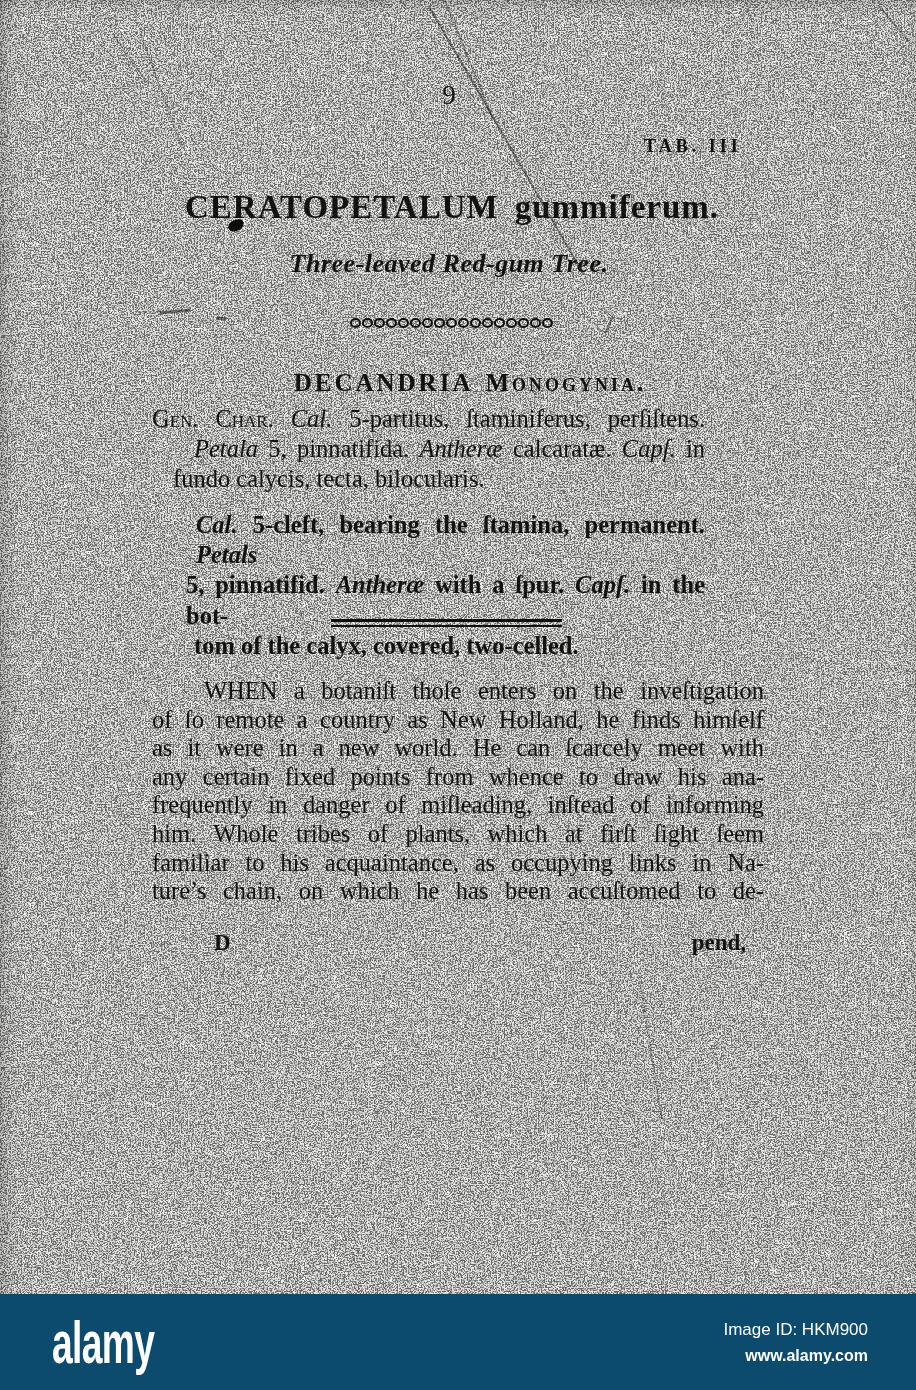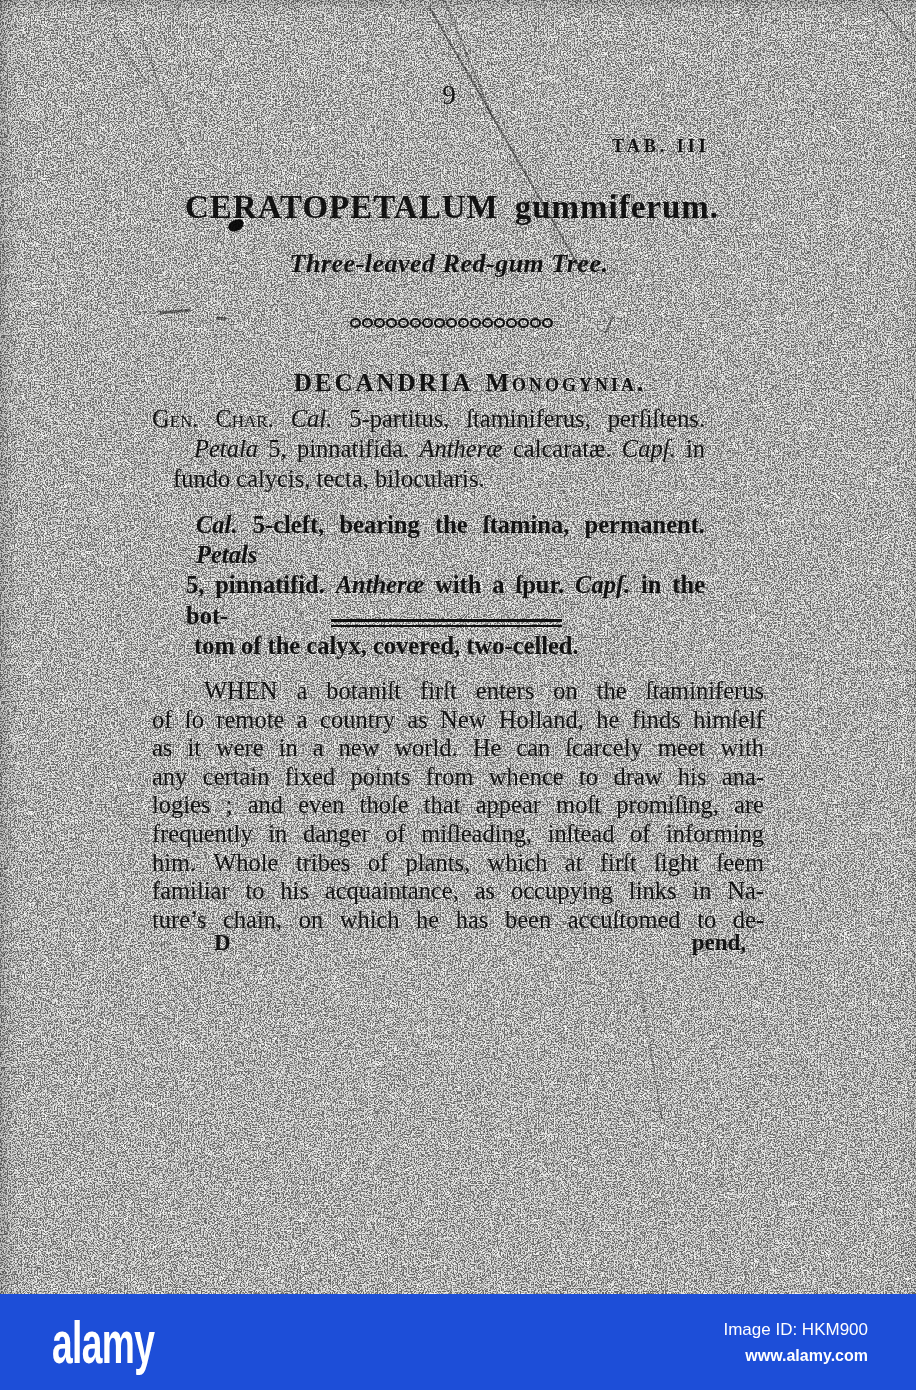--- a/index.html
+++ b/index.html
@@ -4,21 +4,21 @@
 <style>
   html,body{margin:0;padding:0;background:#e9e9e9;}
   .stage{
     position:relative;width:916px;height:1390px;overflow:hidden;
     background:#f8f8f6;color:#1c1c1c;
     font-family:"Liberation Serif","DejaVu Serif",serif;
     box-shadow:inset 14px 0 22px -14px rgba(0,0,0,.30), inset 0 12px 18px -12px rgba(0,0,0,.22), inset -8px 0 14px -10px rgba(0,0,0,.15);
   }
   .abs{position:absolute;}
   .pageno{top:80px;left:0;width:100%;text-align:center;font-size:27px;transform:translateX(-9px);}
-  .tabref{top:136px;left:612px;font-size:18px;font-weight:bold;letter-spacing:4px;}
+  .tabref{top:136px;left:644px;font-size:18px;font-weight:bold;letter-spacing:4px;}
   .title{top:189px;left:0;width:100%;text-align:center;font-size:33px;letter-spacing:1px;margin:0;font-weight:bold;transform:translateX(-6px);white-space:nowrap;}
   .title .species{margin-left:16px;}
   .subtitle{top:249px;left:0;width:100%;text-align:center;font-style:italic;font-size:26px;letter-spacing:.5px;transform:translateX(-9px);font-weight:600;}
   .ornament{top:318px;left:0;width:100%;display:flex;justify-content:center;align-items:center;transform:translateX(-7px);}
   .ring{width:7px;height:6px;border:2.5px solid #191919;border-radius:50%;margin:0 .5px;display:inline-block;}
   .classheading{top:369px;left:0;width:100%;text-align:center;font-size:25px;letter-spacing:3px;transform:translateX(12px);font-weight:600;}
   .classheading .so{margin-left:12px;}
   .sc{font-variant:small-caps;}
   .i{font-style:italic;}
   .charblock{left:152px;width:553px;font-size:24.5px;}
@@ -28,21 +28,21 @@
   .just{text-align:justify;text-align-last:justify;text-justify:inter-word;}
   .rule{top:619px;left:331px;width:231px;height:3px;border-top:3px solid #161616;border-bottom:2px solid #161616;}
   .bodytext{top:677px;left:152px;width:612px;font-size:24.5px;}
   .bodytext .tl{line-height:28.6px;}
   .sigline{top:931px;left:152px;width:612px;display:flex;justify-content:space-between;font-size:23px;font-weight:bold;padding:0 18px 0 62px;box-sizing:border-box;line-height:1;}
   .scratch{background:#3c3c3c;width:1.5px;}
   .dash{background:#2f2f2f;height:2.5px;}
   .blot{top:220px;left:228px;width:16px;height:11px;background:#141414;border-radius:60% 40% 70% 50%;transform:rotate(-15deg);}
   .noise{position:absolute;top:0;left:0;pointer-events:none;}
   .bar{
-    position:absolute;left:0;bottom:0;width:916px;height:96px;background:#1d4ed8;
+    position:absolute;left:0;bottom:0;width:916px;height:96px;background:#0c4a6e;
     display:flex;align-items:center;justify-content:space-between;
     padding:0 48px 0 52px;box-sizing:border-box;
     font-family:"Liberation Sans","DejaVu Sans",sans-serif;color:#fff;z-index:10;
   }
   .logo{font-size:60px;font-weight:bold;letter-spacing:-1px;line-height:1;transform:scaleX(.62);transform-origin:left center;padding-top:2px;}
   .bar-right{text-align:right;margin-left:12px;}
   .bar-id{font-size:17px;margin-bottom:7px;}
   .bar-url{font-size:16px;font-weight:bold;}
 </style>
 </head>
@@ -89,25 +89,24 @@
 
   <div class="abs charblock english">
       <div class="tl just" style="padding-left: 44px;"><span class="i">Cal.</span><span> 5-cleft, bearing the ſtamina, permanent. </span><span class="i">Petals</span></div>
       <div class="tl just" style="padding-left: 34px;"><span>5, pinnatifid. </span><span class="i">Antheræ</span><span> with a ſpur. </span><span class="i">Capſ.</span><span> in the bot-</span></div>
       <div class="tl" style="padding-left: 42px;"><span>tom of the calyx, covered, two-celled.</span></div>
     </div>
 
   <div class="abs rule"></div>
 
   <div class="abs bodytext">
-      <div class="tl just" style="padding-left: 52px;"><span>WHEN a botaniſt firſt enters on the ſtaminiferus</span></div>
+      <div class="tl just" style="padding-left: 52px;"><span>WHEN a botaniſt thoſe enters on the inveſtigation</span></div>
       <div class="tl just"><span>of ſo remote a country as New Holland, he finds himſelf</span></div>
       <div class="tl just"><span>as it were in a new world. He can ſcarcely meet with</span></div>
       <div class="tl just"><span>any certain fixed points from whence to draw his ana-</span></div>
-      <div class="tl just"><span>logies ; and even thoſe that appear moſt promiſing, are</span></div>
       <div class="tl just"><span>frequently in danger of miſleading, inſtead of informing</span></div>
       <div class="tl just"><span>him. Whole tribes of plants, which at firſt ſight ſeem</span></div>
       <div class="tl just"><span>familiar to his acquaintance, as occupying links in Na-</span></div>
       <div class="tl just"><span>ture’s chain, on which he has been accuſtomed to de-</span></div>
     </div>
 
   <div class="abs sigline">
     <span>D</span>
     <span class="catch">pend,</span>
   </div>

